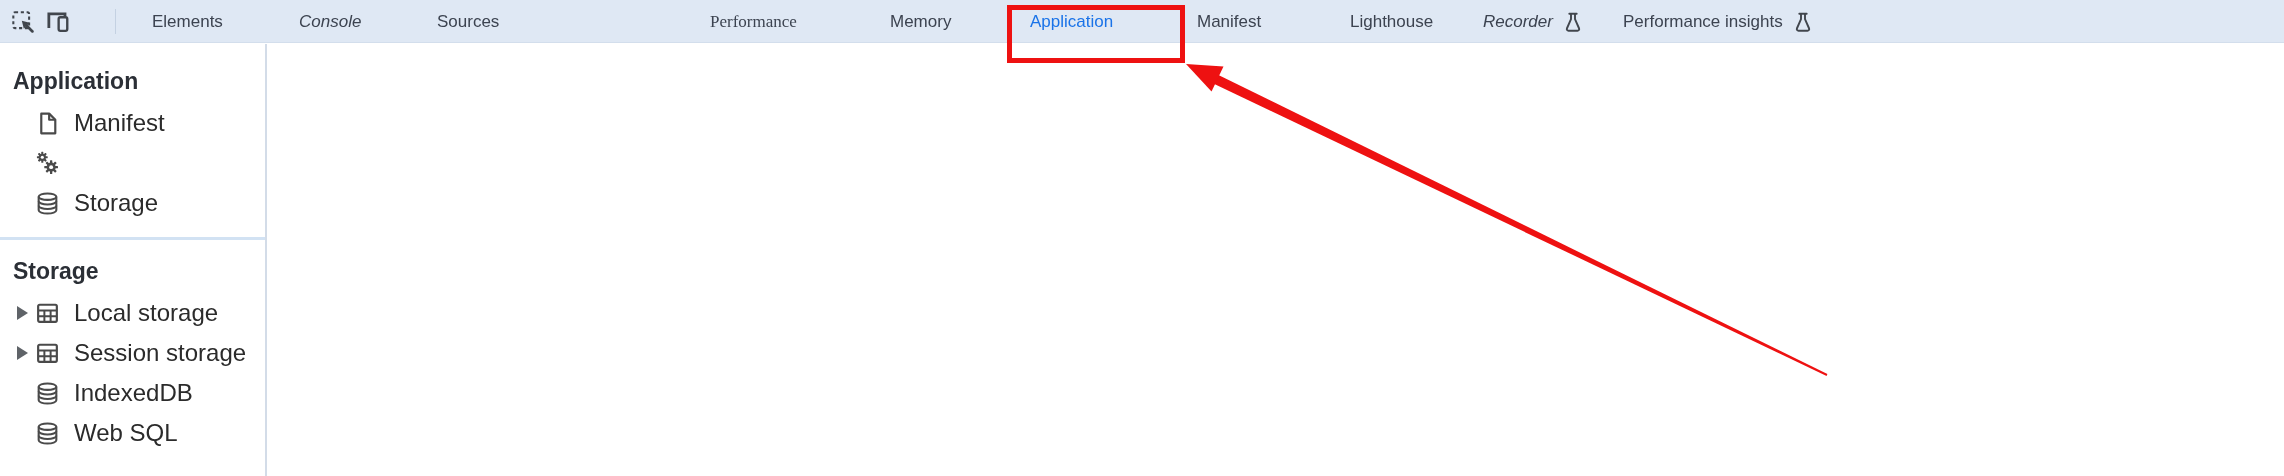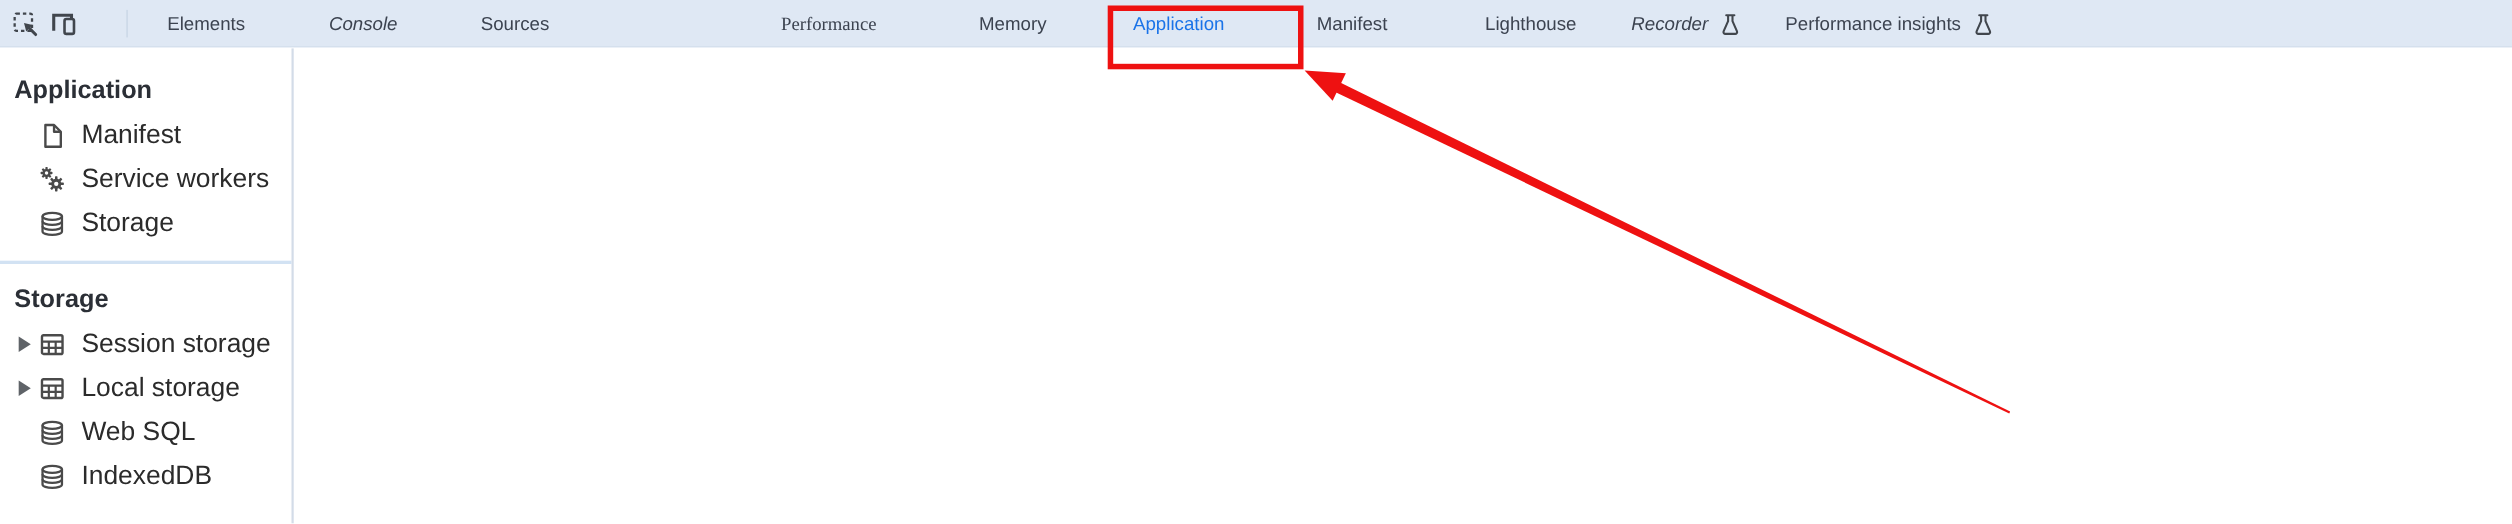--- a/index.html
+++ b/index.html
@@ -156,21 +156,20 @@
               <rect x="-1.1" y="-6.6" width="2.2" height="3" rx="0.5" transform="rotate(135)"></rect>
               <rect x="-1.1" y="-6.6" width="2.2" height="3" rx="0.5" transform="rotate(180)"></rect>
               <rect x="-1.1" y="-6.6" width="2.2" height="3" rx="0.5" transform="rotate(225)"></rect>
               <rect x="-1.1" y="-6.6" width="2.2" height="3" rx="0.5" transform="rotate(270)"></rect>
               <rect x="-1.1" y="-6.6" width="2.2" height="3" rx="0.5" transform="rotate(315)"></rect>
               <circle r="4.4"></circle>
                 <circle r="1.9" fill="#fff"></circle>
             </g>
           </g>
         </svg>
-        <span class="side-label">Service workers</span>
       </div>
 
       <div class="side-row">
         <svg class="icon" viewBox="0 0 26 26">
           <ellipse cx="13" cy="6.4" rx="8.5" ry="3.1" fill="none" stroke="#4a4a4a" stroke-width="2"></ellipse>
           <path d="M4.5 6.4 v13.2 c0 1.7 3.8 3.1 8.5 3.1 s8.5 -1.4 8.5 -3.1 v-13.2" fill="none" stroke="#4a4a4a" stroke-width="2"></path>
           <path d="M4.5 10.8 c0 1.7 3.8 3.1 8.5 3.1 s8.5 -1.4 8.5 -3.1" fill="none" stroke="#4a4a4a" stroke-width="2"></path>
           <path d="M4.5 15.2 c0 1.7 3.8 3.1 8.5 3.1 s8.5 -1.4 8.5 -3.1" fill="none" stroke="#4a4a4a" stroke-width="2"></path>
         </svg>
         <span class="side-label">Storage</span>
@@ -181,50 +180,50 @@
 
     <div class="sec2">
       <div class="side-header">Storage</div>
 
       <div class="side-row">
         <span class="caret"></span>
         <svg class="icon" viewBox="0 0 26 26">
           <rect x="4" y="4.6" width="18" height="16.4" rx="1.4" fill="none" stroke="#4a4a4a" stroke-width="2.1"></rect>
           <path d="M4 10.2 h18 M4 15.6 h18 M10 10.2 v10.8 M16 10.2 v10.8" fill="none" stroke="#4a4a4a" stroke-width="1.9"></path>
         </svg>
-        <span class="side-label">Session storage</span>
+        <span class="side-label">Local storage</span>
       </div>
 
       <div class="side-row">
         <span class="caret"></span>
         <svg class="icon" viewBox="0 0 26 26">
           <rect x="4" y="4.6" width="18" height="16.4" rx="1.4" fill="none" stroke="#4a4a4a" stroke-width="2.1"></rect>
           <path d="M4 10.2 h18 M4 15.6 h18 M10 10.2 v10.8 M16 10.2 v10.8" fill="none" stroke="#4a4a4a" stroke-width="1.9"></path>
         </svg>
-        <span class="side-label">Local storage</span>
+        <span class="side-label">Session storage</span>
       </div>
 
       <div class="side-row">
         <svg class="icon" viewBox="0 0 26 26">
           <ellipse cx="13" cy="6.4" rx="8.5" ry="3.1" fill="none" stroke="#4a4a4a" stroke-width="2"></ellipse>
           <path d="M4.5 6.4 v13.2 c0 1.7 3.8 3.1 8.5 3.1 s8.5 -1.4 8.5 -3.1 v-13.2" fill="none" stroke="#4a4a4a" stroke-width="2"></path>
           <path d="M4.5 10.8 c0 1.7 3.8 3.1 8.5 3.1 s8.5 -1.4 8.5 -3.1" fill="none" stroke="#4a4a4a" stroke-width="2"></path>
           <path d="M4.5 15.2 c0 1.7 3.8 3.1 8.5 3.1 s8.5 -1.4 8.5 -3.1" fill="none" stroke="#4a4a4a" stroke-width="2"></path>
         </svg>
-        <span class="side-label">Web SQL</span>
+        <span class="side-label">IndexedDB</span>
       </div>
 
       <div class="side-row">
         <svg class="icon" viewBox="0 0 26 26">
           <ellipse cx="13" cy="6.4" rx="8.5" ry="3.1" fill="none" stroke="#4a4a4a" stroke-width="2"></ellipse>
           <path d="M4.5 6.4 v13.2 c0 1.7 3.8 3.1 8.5 3.1 s8.5 -1.4 8.5 -3.1 v-13.2" fill="none" stroke="#4a4a4a" stroke-width="2"></path>
           <path d="M4.5 10.8 c0 1.7 3.8 3.1 8.5 3.1 s8.5 -1.4 8.5 -3.1" fill="none" stroke="#4a4a4a" stroke-width="2"></path>
           <path d="M4.5 15.2 c0 1.7 3.8 3.1 8.5 3.1 s8.5 -1.4 8.5 -3.1" fill="none" stroke="#4a4a4a" stroke-width="2"></path>
         </svg>
-        <span class="side-label">IndexedDB</span>
+        <span class="side-label">Web SQL</span>
       </div>
     </div>
   </div>
 
   <div class="main"></div>
 
   <div class="red-box"></div>
 
   <svg class="arrow-svg" viewBox="0 0 2284 476">
     <polygon points="1202.8,78.5 1207.2,69.5 1827.4,374.1 1826.6,375.9" fill="#ee1111"></polygon>

